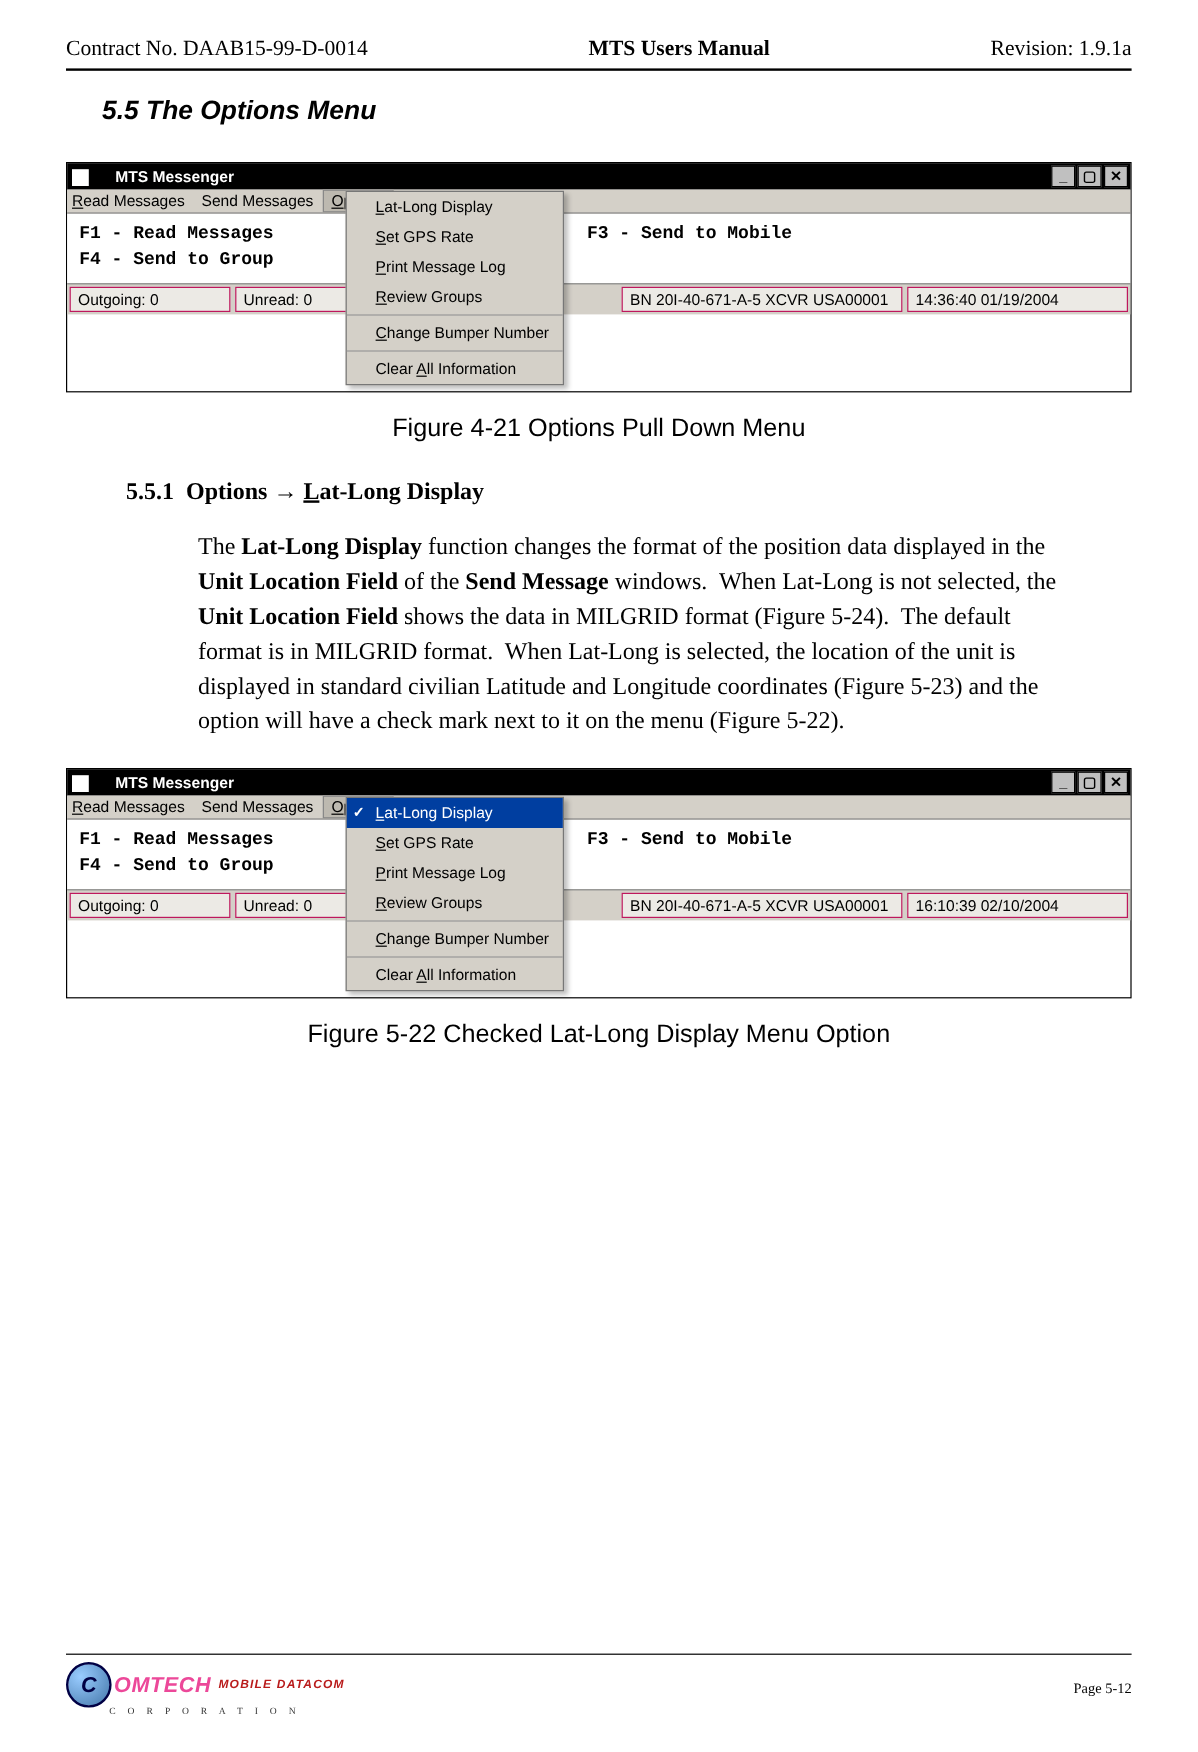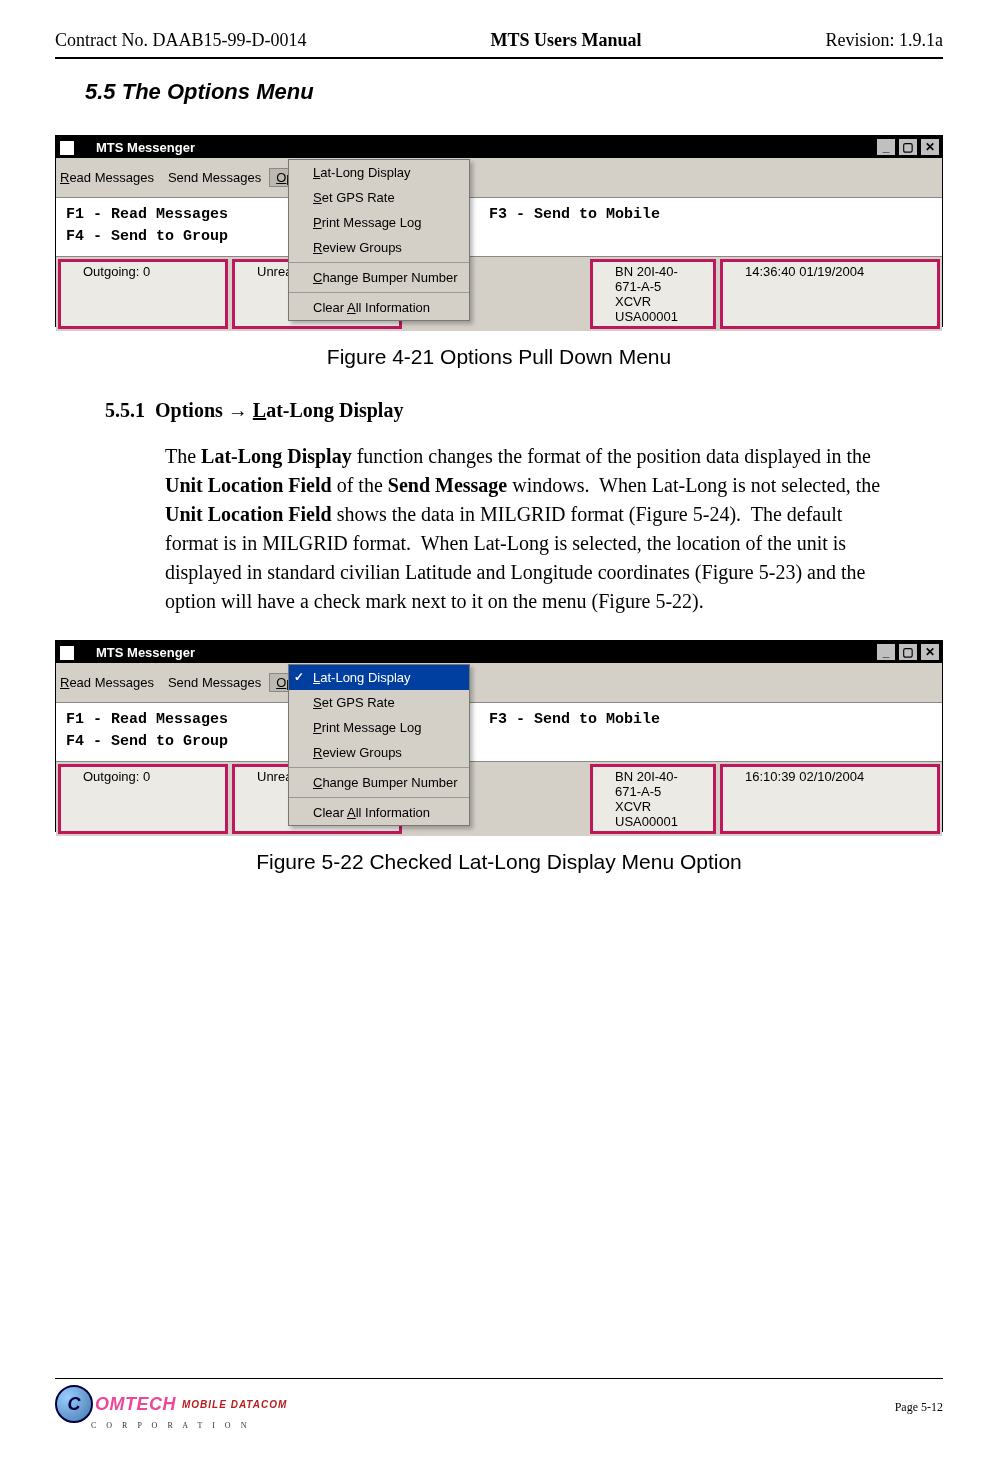--- a/index.html
+++ b/index.html
@@ -57,21 +57,21 @@
   .app-icon { width:14px; height:14px; background:#fff; display:inline-block;}
   .win-btns { display:flex; gap:2px; }
   .win-btn {
     width: 18px; height: 16px; background:#c0c0c0;
     border:1px solid #000; display:flex; align-items:center; justify-content:center;
     font-size:12px; line-height:1; font-weight:bold; color:#000;
   }
   .menubar {
     background: #d4d0c8;
     display: flex;
-    padding: 12px 4px;
+    padding: 2px 4px;
     gap: 14px;
     font-size: 13px;
     border-bottom: 1px solid #888;
     position: relative;
   }
   .menubar .item.active {
     background: #bdb9b0;
     border: 1px solid #888;
     padding: 1px 6px;
     margin: -2px -6px;
@@ -88,22 +88,22 @@
     height: 46px;
     line-height: 22px;
   }
   .statusbar {
     background: #d4d0c8;
     display: flex;
     font-size: 13px;
     border-top: 1px solid #888;
   }
   .statusbar .cell {
-    border: 3px solid #be185d;
-    padding: 2px 22px;
+    border: 1px solid #be185d;
+    padding: 2px 6px;
     background: #eceae5;
     margin: 2px;
   }
   .sb-outgoing { width: 120px; }
   .sb-unread { width: 120px; }
   .sb-spacer { flex: 0 0 180px; margin:2px; }
   .sb-info { flex: 1; }
   .sb-time { width: 170px; }
 
   .dropdown {

